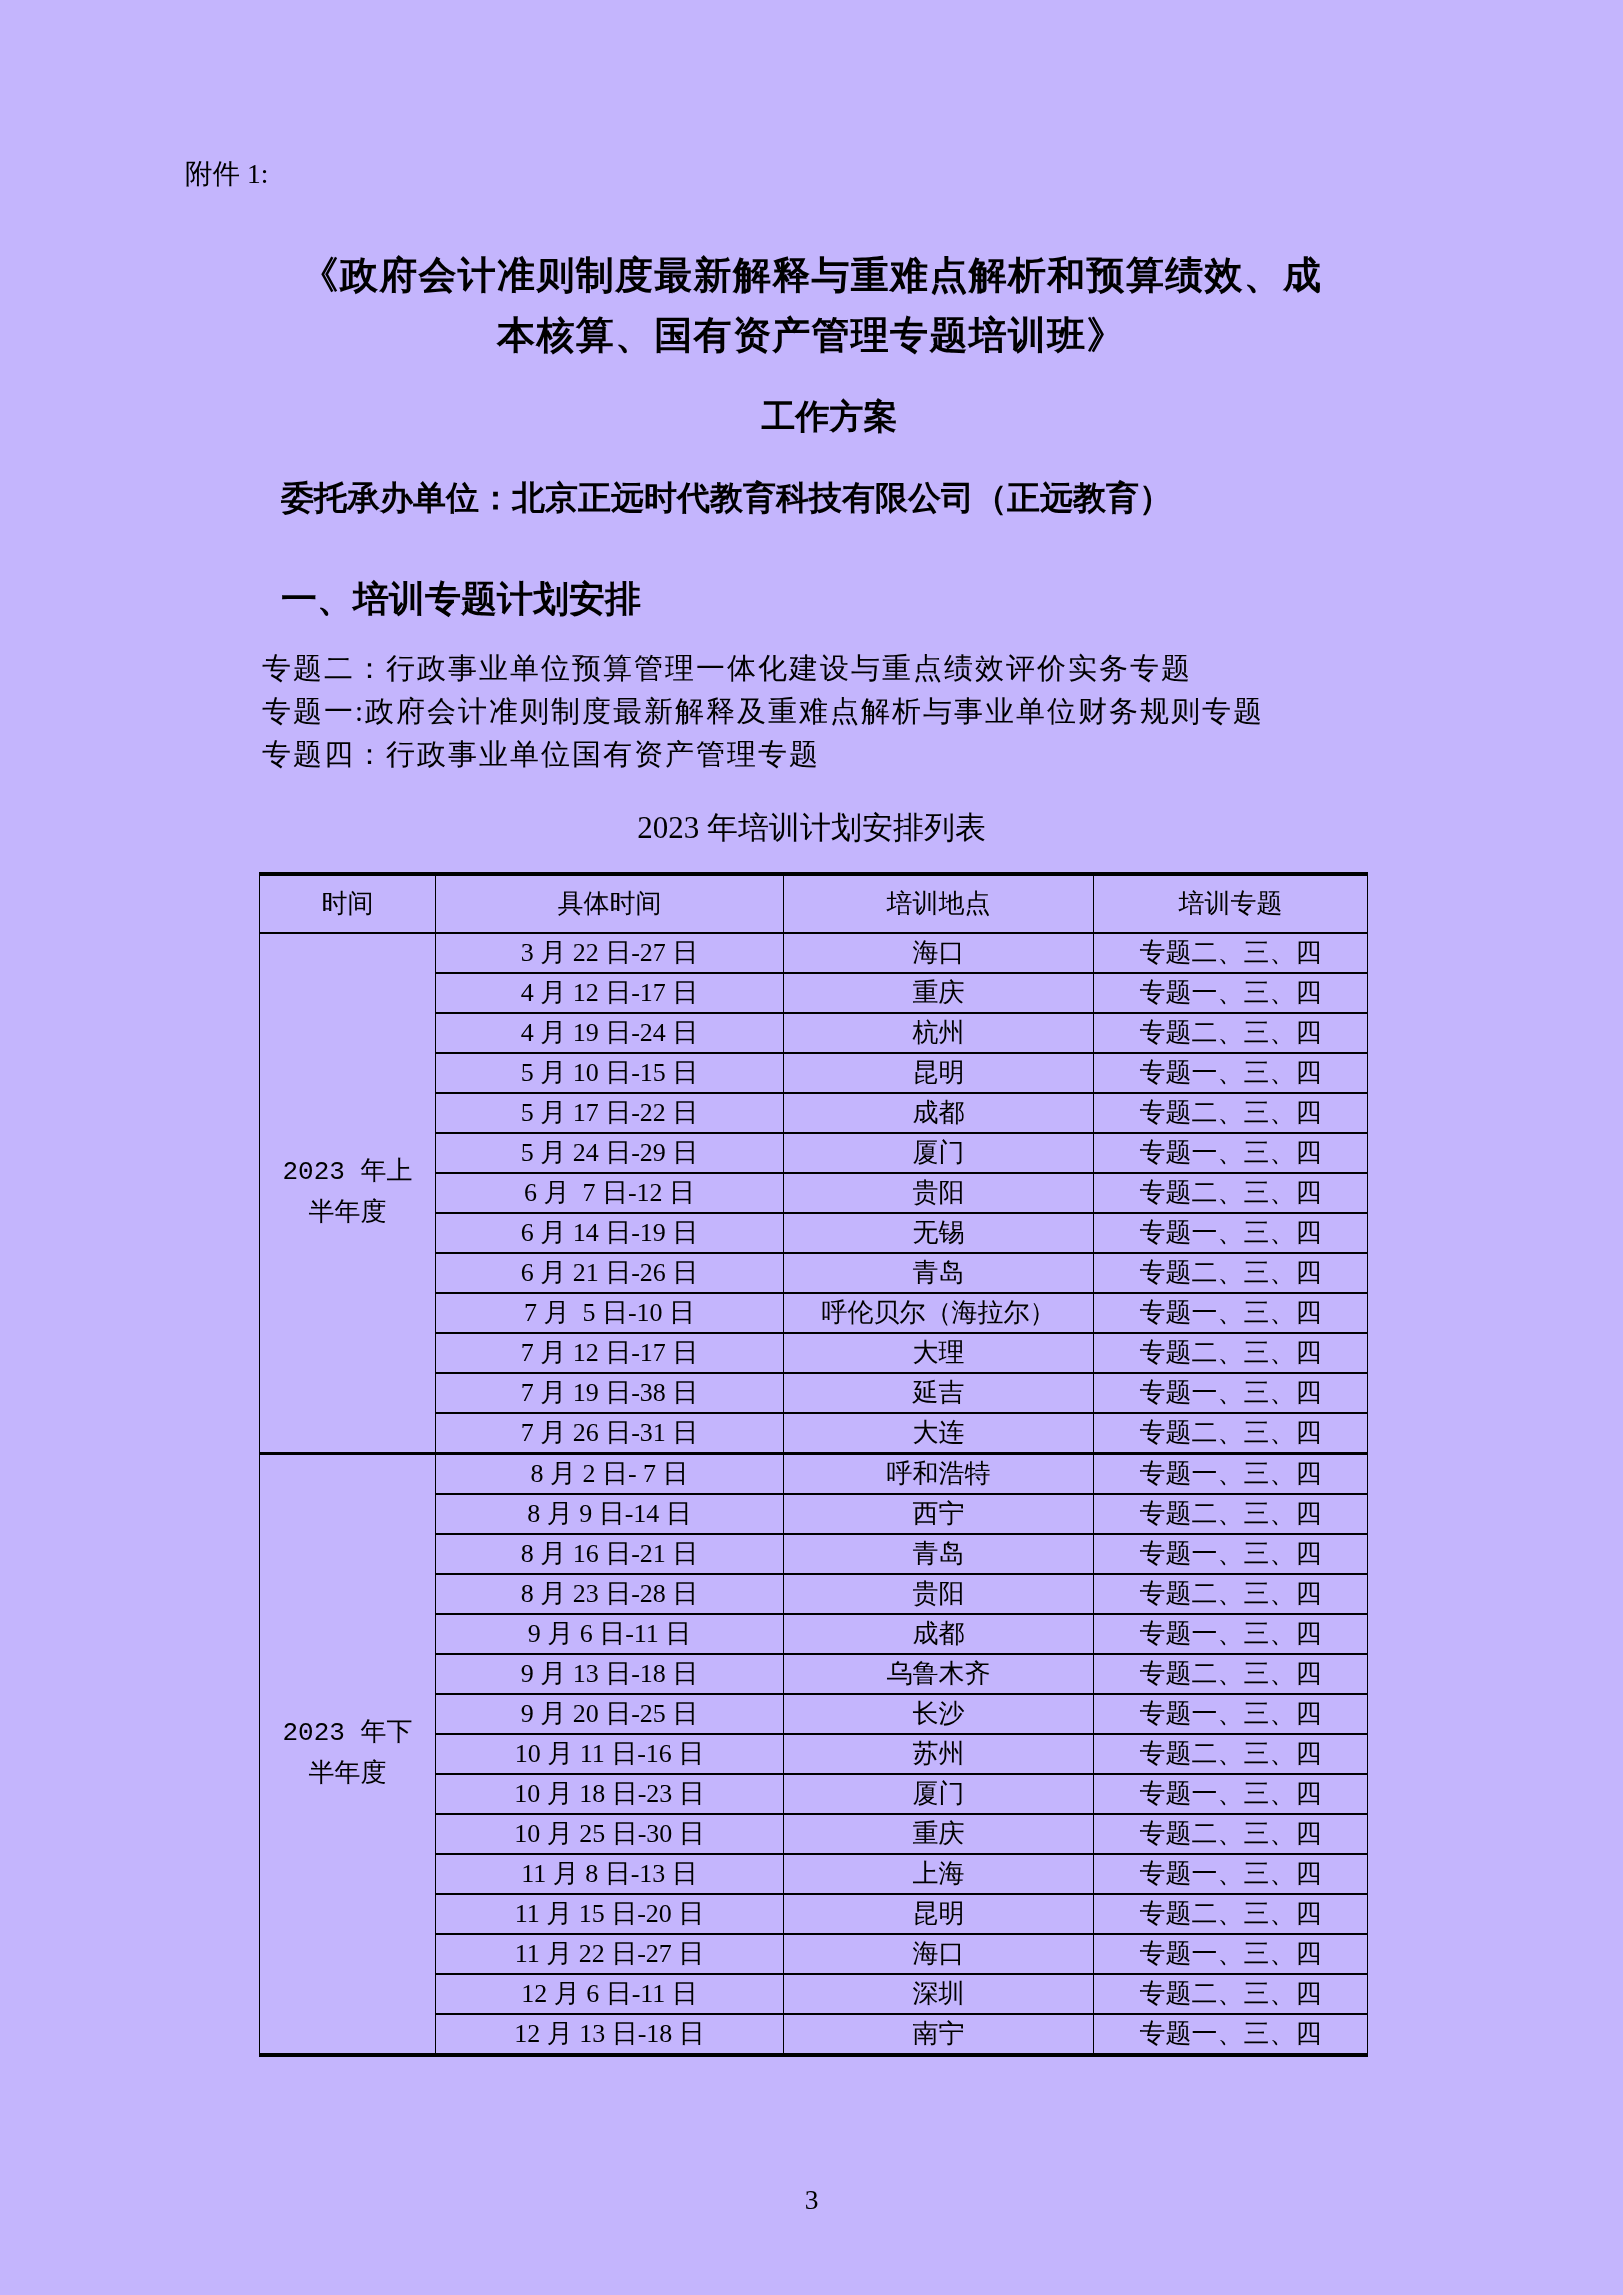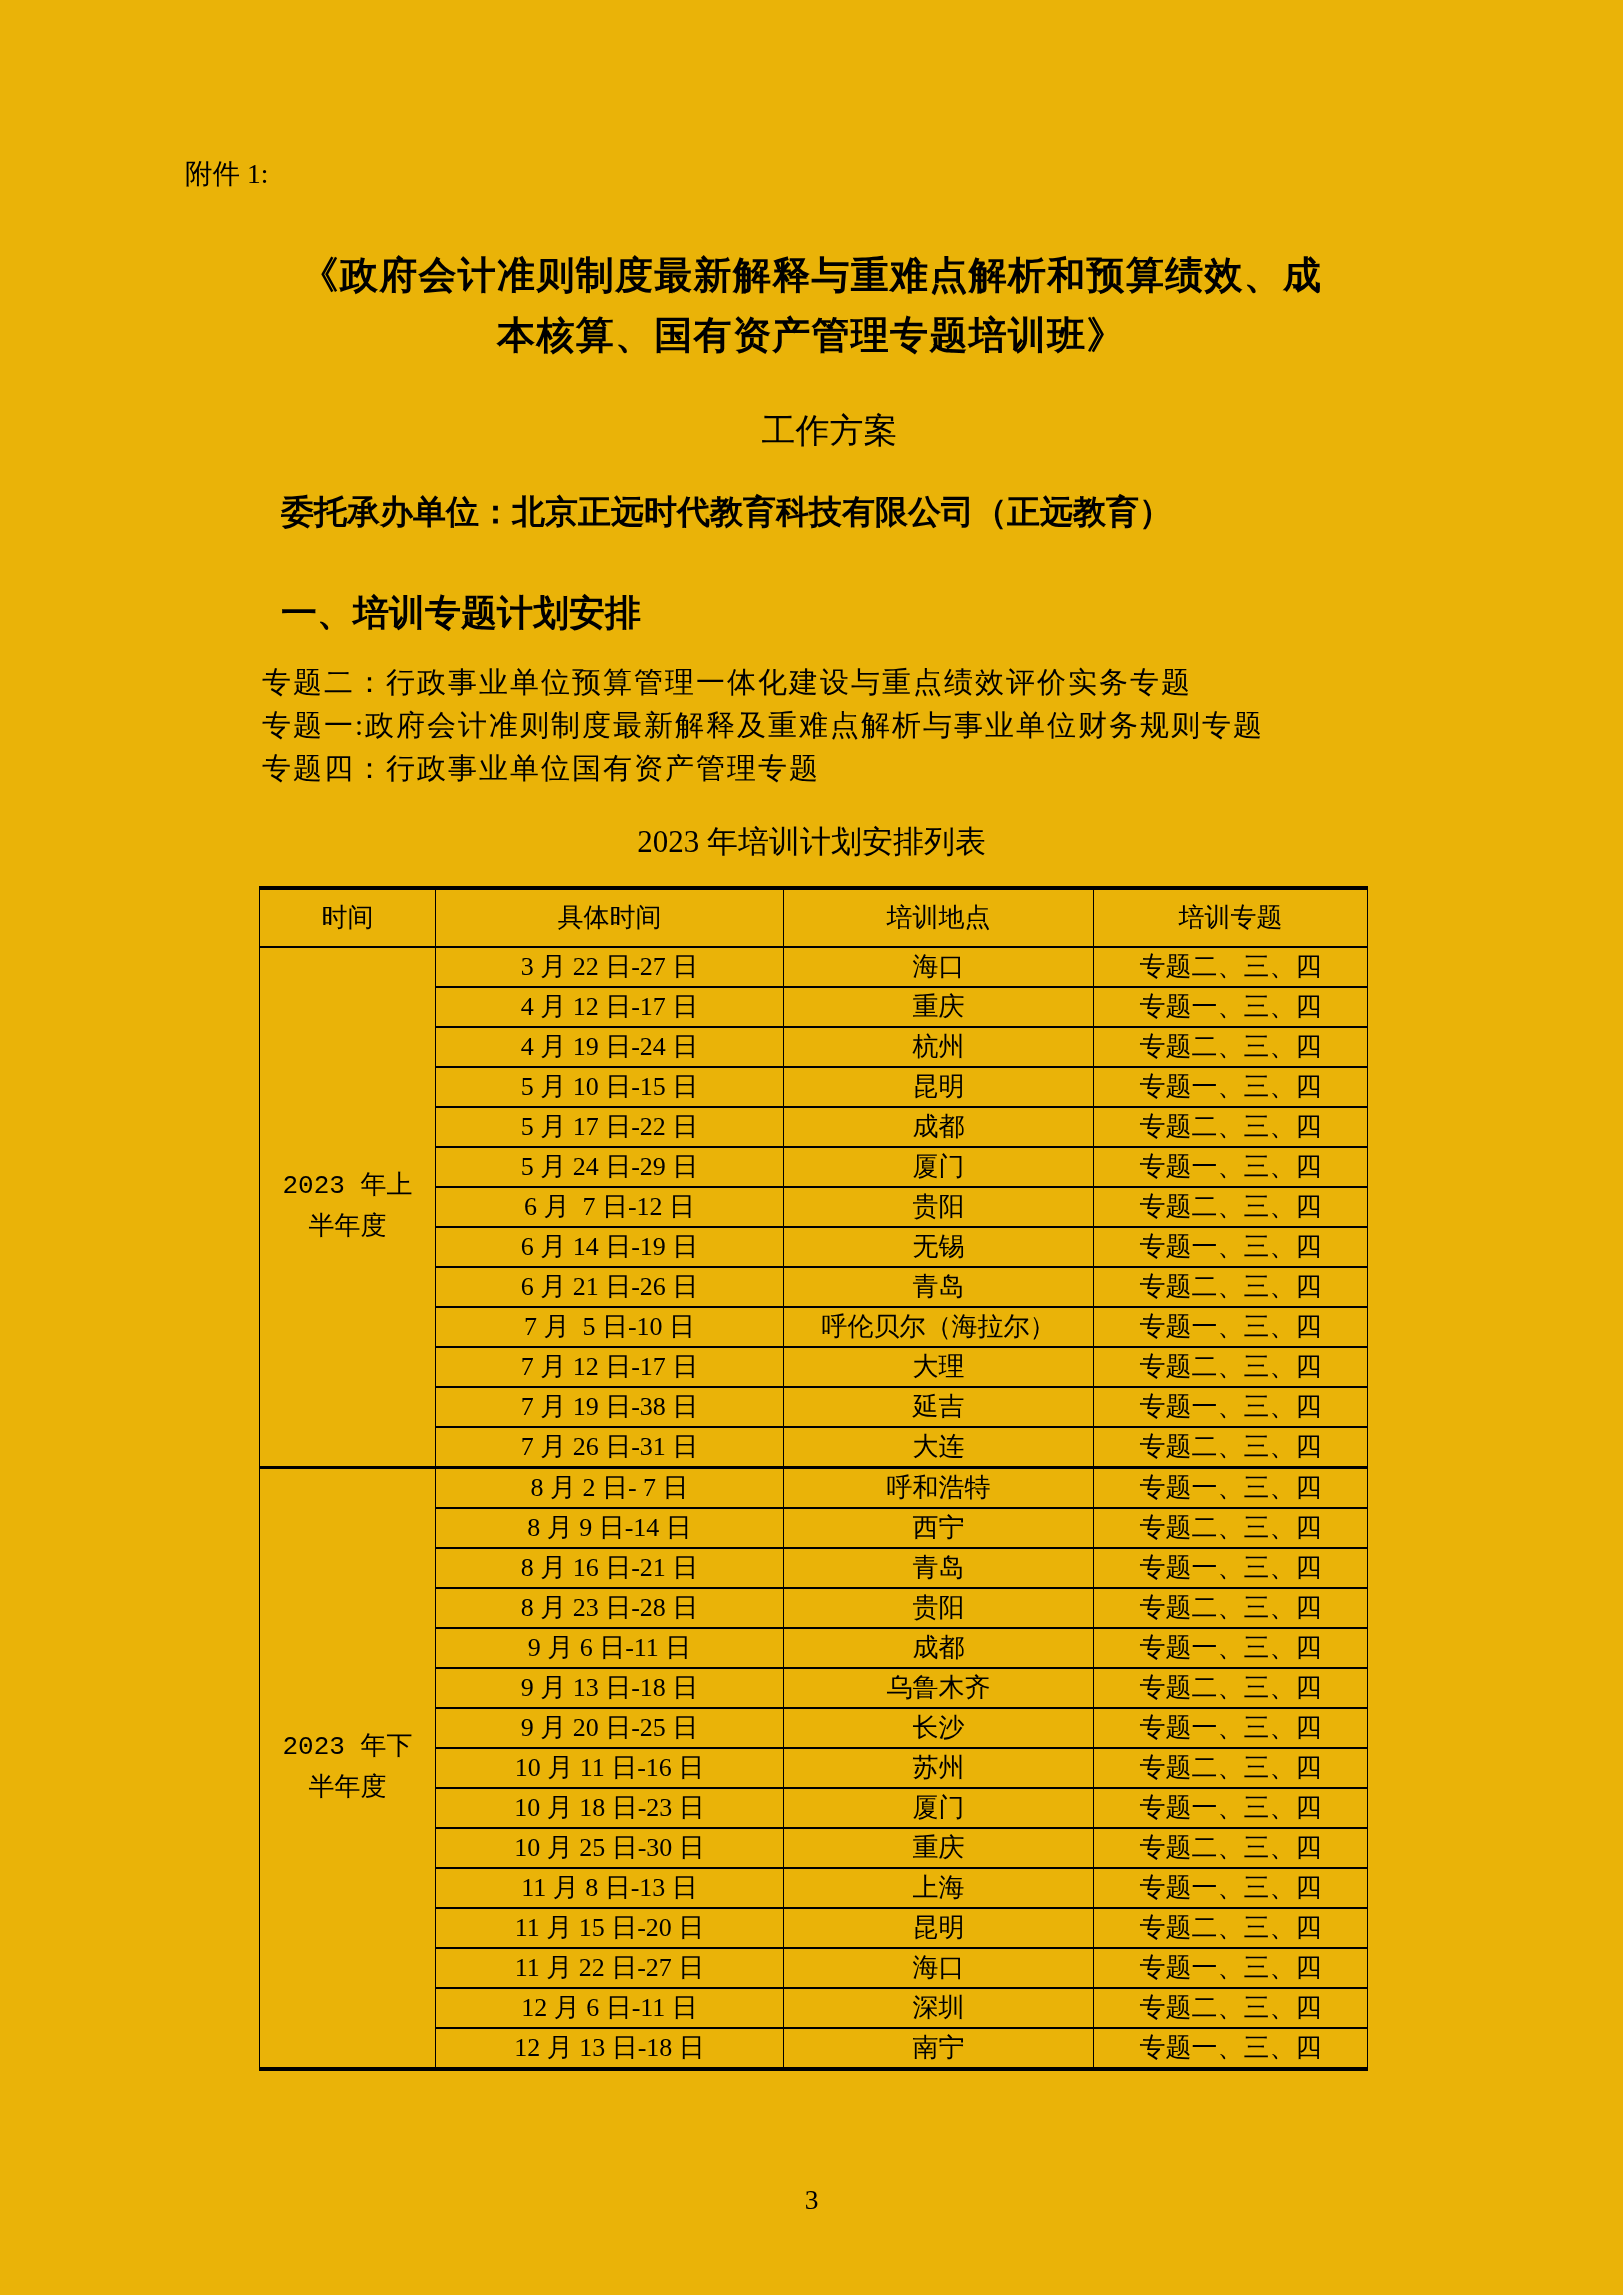--- a/index.html
+++ b/index.html
@@ -1,44 +1,44 @@
 <!DOCTYPE html>
 <html style="font-size:10.5px"><head>
 <meta charset="utf-8">
 <style>
   html, body { margin: 0; padding: 0; background: #888; }
   .page {
     position: relative;
     width: 1623px;
     height: 2295px;
     margin: 0 auto;
-    background: #eab308;
+    background: #c4b5fd;
     color: #000000;
     font-family: "Liberation Serif", "DejaVu Serif", serif;
     box-sizing: border-box;
     padding-top: 159px;
     overflow: hidden;
   }
   .attachment {
     margin-left: 185px;
     font-size: 27.5px;
     line-height: 1.1;
   }
   .doc-title {
     margin-top: 56px;
     text-align: center;
     font-weight: bold;
     font-size: 38px;
     letter-spacing: 1.3px;
   }
   .doc-title .t-line { height: 60px; line-height: 60px; }
   .doc-subtitle {
-    margin-top: 42px;
-    text-align: center;
-    font-weight: normal;
+    margin-top: 28px;
+    text-align: center;
+    font-weight: bold;
     font-size: 34px;
     height: 48px; line-height: 48px; padding-left: 36px;
   }
   .org-block {
     margin-top: 27.5px;
     margin-left: 281px;
     font-size: 33px;
     font-weight: bold;
   }
   .org-block .org-line { height: 59px; line-height: 59px; }

